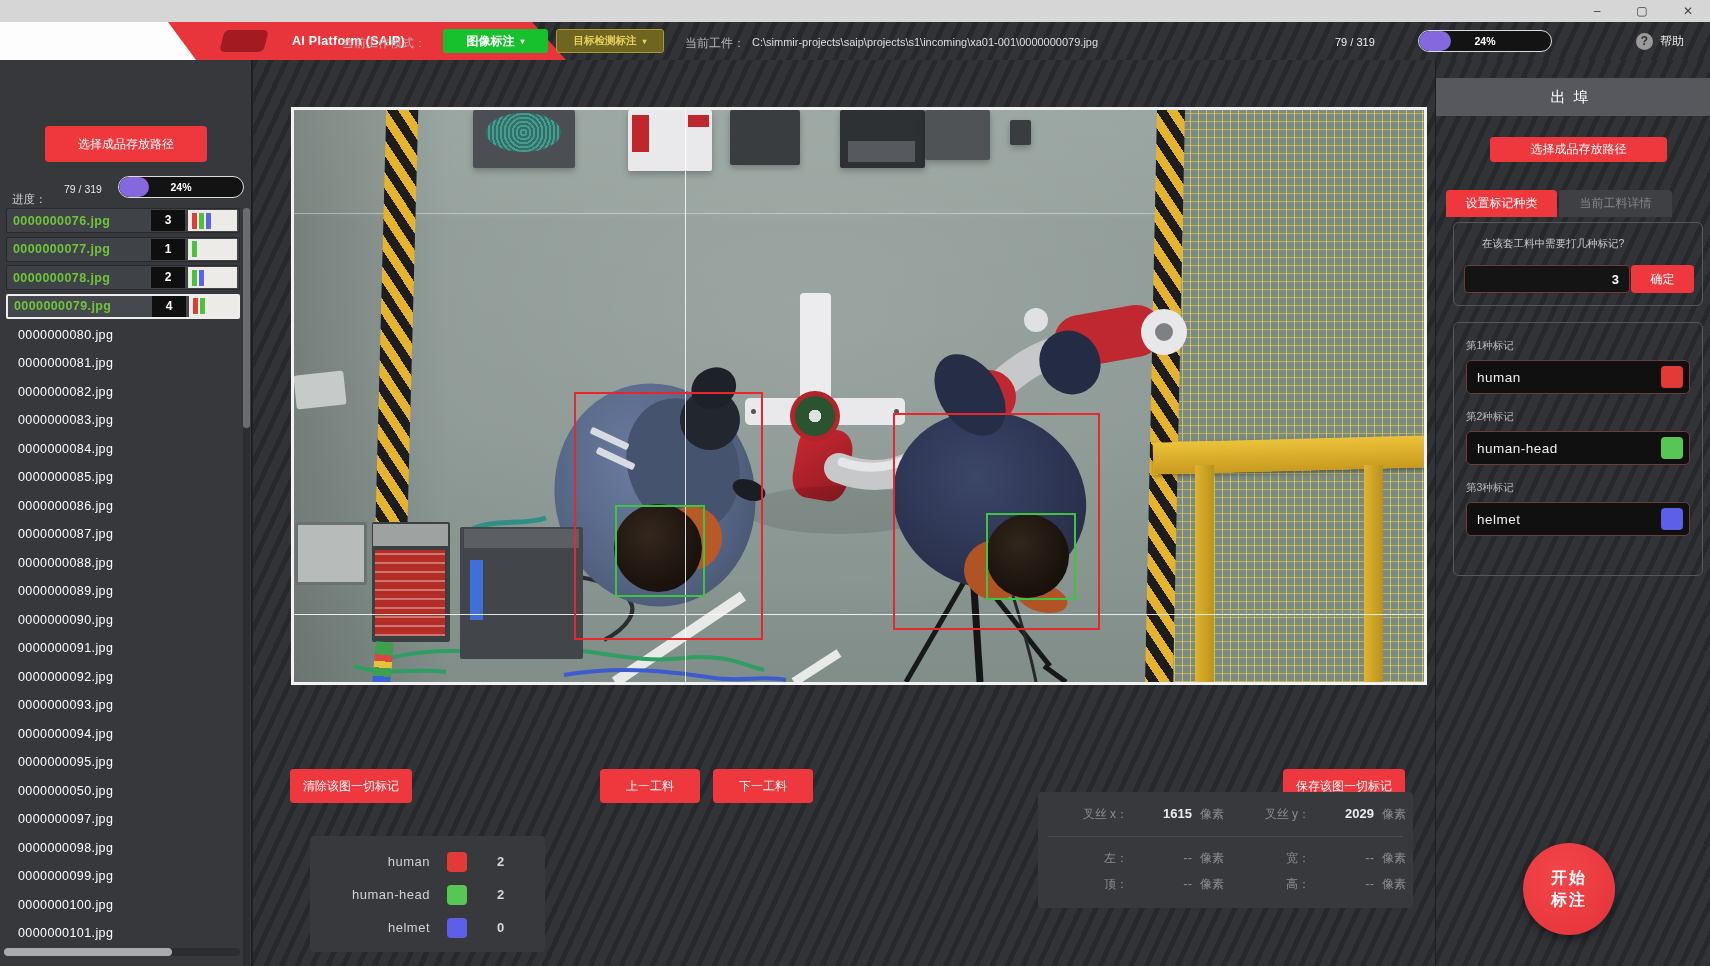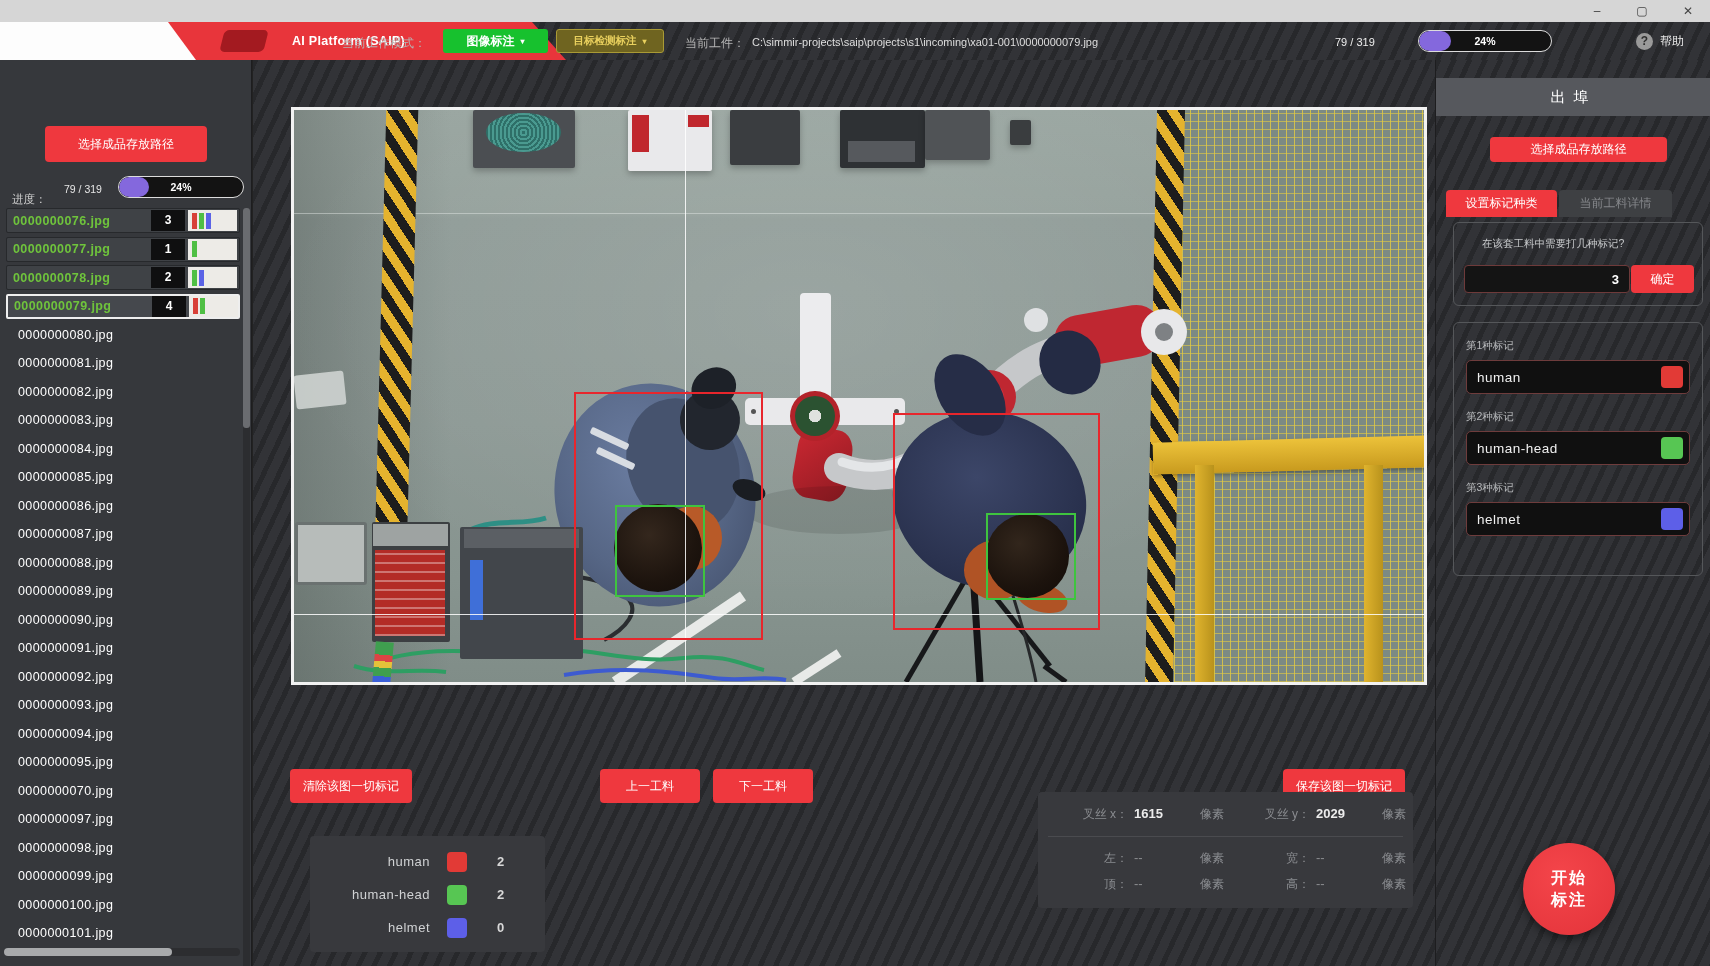--- a/index.html
+++ b/index.html
@@ -154,21 +154,21 @@
   #legend { left:57px; top:776px; width:235px; height:116px; background:#38393d; border-radius:4px; padding-top:9px; }
   .legend-row { display:flex; align-items:center; height:33px; }
   .lg-label { width:120px; text-align:right; color:#d0d2d4; font-size:13px; letter-spacing:.5px; }
   .lg-swatch { width:20px; height:20px; border-radius:4px; margin-left:17px; }
   .lg-count { margin-left:30px; color:#d8d8d8; font-size:13px; font-weight:bold; }
   
   #coords { left:785px; top:732px; width:375px; height:116px; background:#38393d; border-radius:4px; color:#8a8c90; }
   .coord-row { position:absolute; left:0; width:100%; display:grid;
     grid-template-columns:78px 62px 50px 70px 62px 50px; padding-left:18px; font-size:12px; }
   .coord-row .lbl { text-align:right; padding-right:6px; }
-  .coord-row .val { text-align:left; color:#ececec; font-weight:bold; font-size:13px; padding-right:4px; }
+  .coord-row .val { text-align:right; color:#ececec; font-weight:bold; font-size:13px; padding-right:4px; }
   .coord-row .val.dim { color:#8a8c90; font-weight:normal; }
   .coord-row .unit { padding-left:4px; }
   #coord-div { position:absolute; left:10px; right:10px; top:44px; height:1px; background:#4a4b4f; }
   
   #right-panel { left:1435px; top:60px; width:275px; height:906px; border-left:1px solid #1d1d1f; }
   #rp-header { left:0; top:18px; width:275px; height:38px; }
   #rp-select { left:54px; top:77px; width:177px; height:25px; }
   .tab { top:130px; height:27px; display:flex; align-items:center; justify-content:center;
     font-size:12px; border-radius:4px 4px 0 0; cursor:pointer; }
   #tab1 { left:10px; width:111px; background:#ef383e; color:#fff; }
@@ -328,21 +328,21 @@
       </div>
       <div class="file-row">
         <span class="fname">0000000094.jpg</span>
 
       </div>
       <div class="file-row">
         <span class="fname">0000000095.jpg</span>
 
       </div>
       <div class="file-row">
-        <span class="fname">0000000070.jpg</span>
+        <span class="fname">0000000050.jpg</span>
 
       </div>
       <div class="file-row">
         <span class="fname">0000000097.jpg</span>
 
       </div>
       <div class="file-row">
         <span class="fname">0000000098.jpg</span>
 
       </div>

